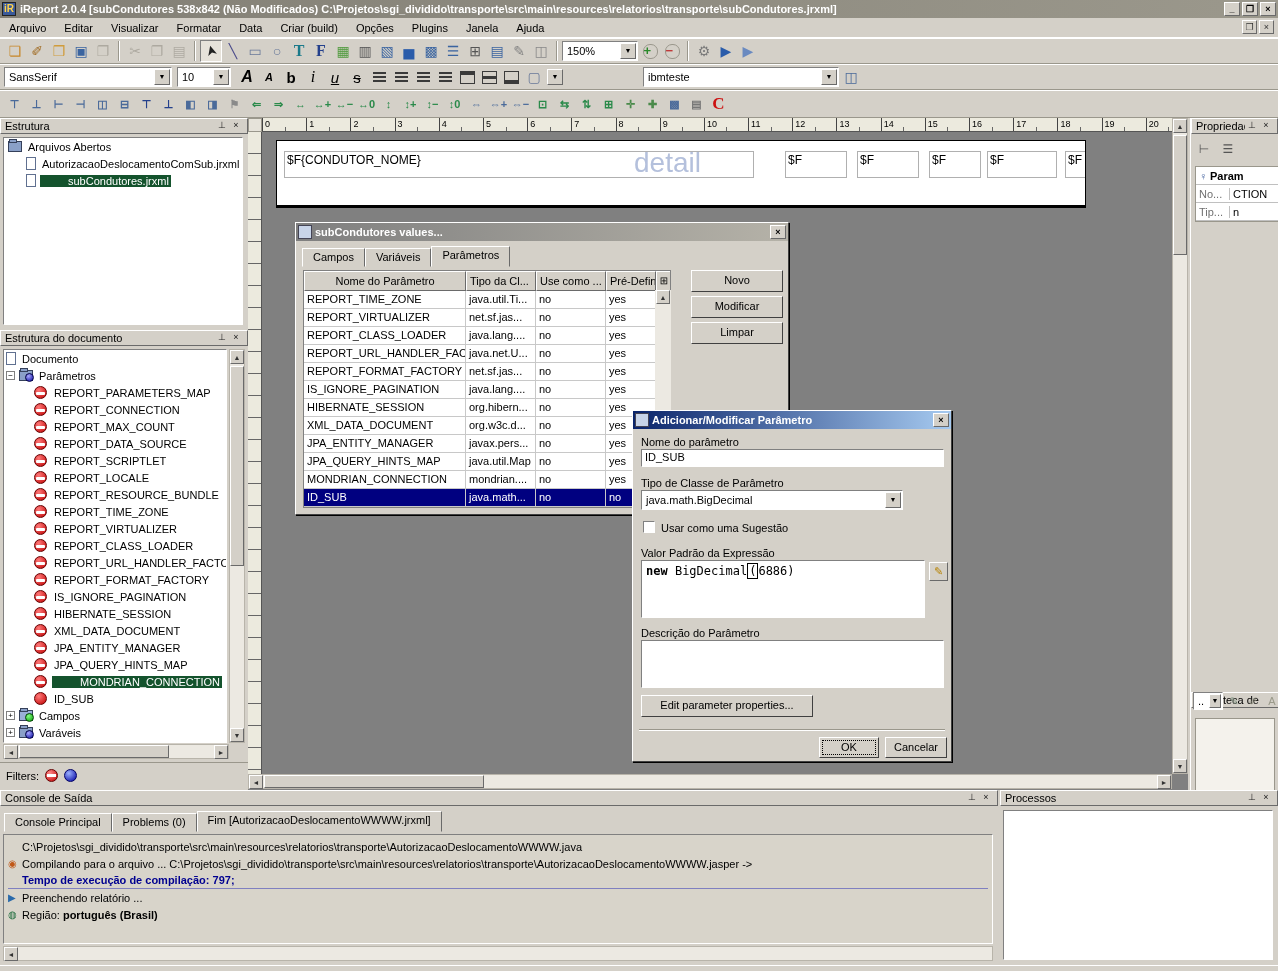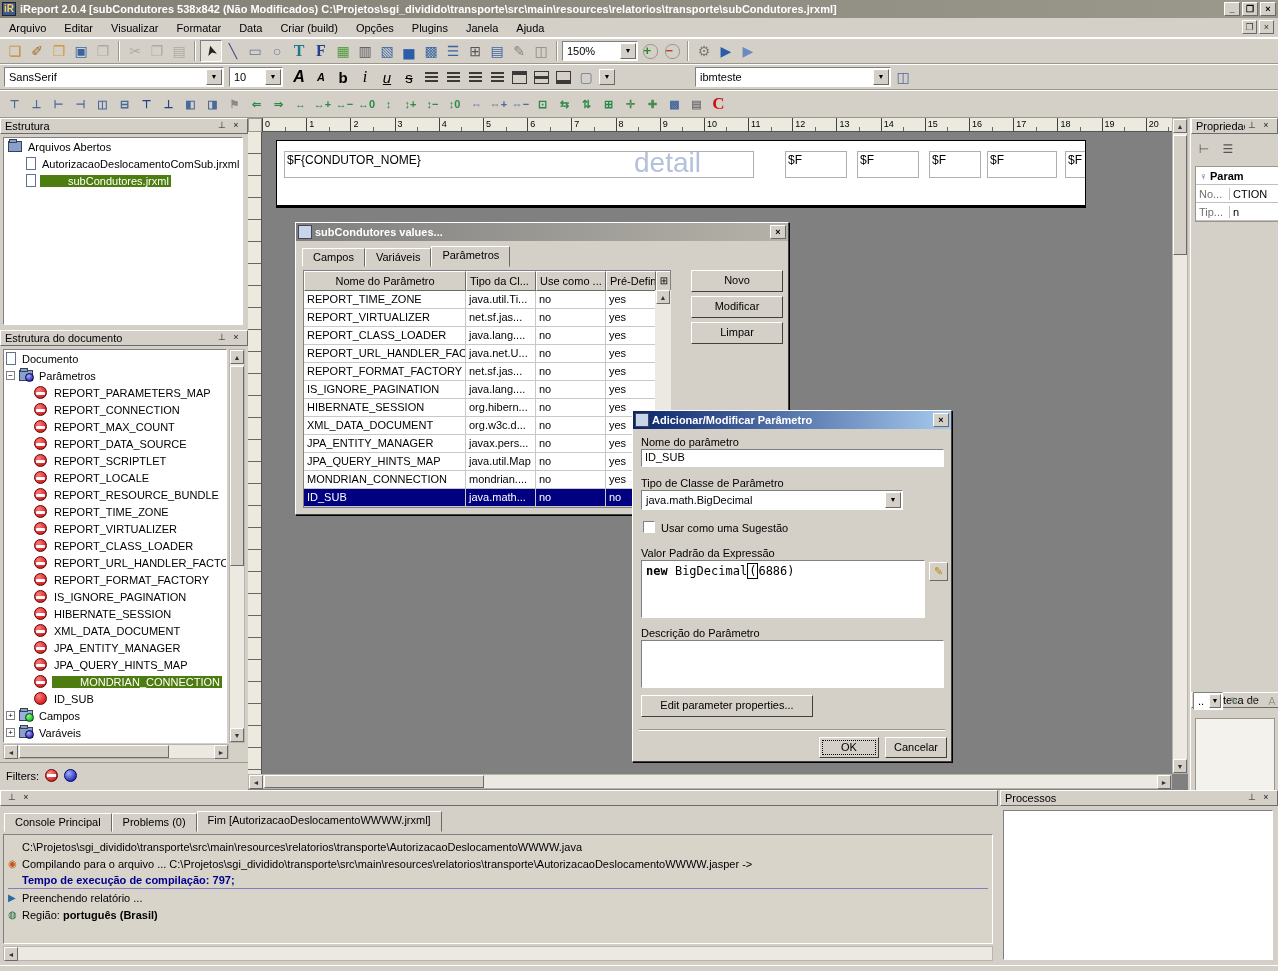--- a/index.html
+++ b/index.html
@@ -54,21 +54,21 @@
 
   
   .panel-title { height:16px; background:#d4d0c8; border:1px solid; border-color:#fff #6a6a6a #6a6a6a #fff;
     display:flex; align-items:center; padding:0 4px; }
   .panel-title .t { flex:1; overflow:hidden; white-space:nowrap; }
   .pin-btn,.close-btn { width:14px; height:12px; text-align:center; line-height:11px; font-size:9px; color:#222; flex:0 0 auto; }
   .left-files { position:absolute; left:0; top:118px; width:248px; height:212px; }
   .left-files .body { position:absolute; left:3px; top:19px; width:240px; height:188px; overflow:hidden; }
   .tree-row { height:17px; display:flex; align-items:center; white-space:nowrap; }
   .tree-row .lbl { padding:0 2px; }
-  .tree-row.selected .lbl { background:#4d7c0f; color:#fff;padding-left:28px; }
+  .tree-row.selected .lbl { background:#14532d; color:#fff;padding-left:28px; }
   .indent { display:inline-block; flex:0 0 auto; }
   .folder-ic { width:14px; height:11px; background:#8aa0c8; border:1px solid #35405a; position:relative; margin-right:4px; flex:0 0 auto; }
   .folder-ic::before { content:""; position:absolute; left:0; top:-3px; width:6px; height:2px; background:#8aa0c8; border:1px solid #35405a; }
   .folder-ic.gf { background:#9ab0d8; } .folder-ic.gf::after,.folder-ic.bf::after { content:""; position:absolute; right:-2px; bottom:-2px;
     width:7px; height:7px; border-radius:50%; background:radial-gradient(circle at 35% 30%,#8f8,#090); border:1px solid #040; }
   .folder-ic.bf::after { background:radial-gradient(circle at 35% 30%,#aaf,#009); border-color:#004; }
   .file-ic { width:10px; height:13px; background:#fff; border:1px solid #607090; margin-right:4px; flex:0 0 auto; }
   .p-icon { width:13px; height:13px; border-radius:50%; background:radial-gradient(circle at 35% 30%,#ff7a7a,#c00000); border:1px solid #600;
     margin-right:5px; flex:0 0 auto; position:relative; }
   .tree-row:not(.custom) .p-icon::before { content:""; position:absolute; left:1px; right:1px; top:5px; height:3px; background:#fff; border-radius:1px; }
@@ -244,21 +244,21 @@
     </span>
   <span class="tsep"></span>
   <span style="display:flex">
       <span class="tbtn" data-glyph="⚙" style="color: rgb(122, 122, 122);"></span>
       <span class="tbtn" data-glyph="▶" style="color: rgb(42, 92, 170);"></span>
       <span class="tbtn" data-glyph="▶" style="color: rgb(106, 138, 192);"></span>
     </span>
 </div>
 
 <div class="tbar tb2">
-  <span class="combo" style="width:220px">
+  <span class="combo" style="width:168px">
     <span class="cv">SansSerif</span>
     <span class="dd">▼</span>
   </span>
   <span class="combo" style="width:54px;margin-left:4px">
     <span class="cv">10</span>
     <span class="dd">▼</span>
   </span>
   <span style="display:flex;margin-left:4px">
       <span class="tbtn fa-big" data-glyph="A"></span>
       <span class="tbtn fa-small" data-glyph="A"></span>
@@ -791,20 +791,21 @@
     </span>
     <span class="tbtn" style="width:16px;height:16px;font-size:11px;color:#8a9a8a" data-glyph="✎"></span>
     <span class="tbtn" style="width:16px;height:16px;font-size:11px;color:#9a9a8a" data-glyph="✐"></span>
     <span class="tbtn" style="width:16px;height:16px;font-size:11px;color:#9a9a8a" data-glyph="A"></span>
   </div>
   <div class="lib-box"></div>
 </div>
 
 <div class="console">
   <div class="panel-title" style="width:998px">
+    <span class="t">Console de Saída</span>
     <span class="pin-btn">⊥</span>
     <span class="close-btn">×</span>
   </div>
   <div class="tabs2">
       <span class="tab"><i style="font-style:normal">Console Principal</i></span>
       <span class="tab"><i style="font-style:normal">Problems (0)</i></span>
       <span class="tab selected"><i style="font-style:normal">Fim [AutorizacaoDeslocamentoWWWW.jrxml]</i></span>
     </div>
   <div class="body">
     <span>

